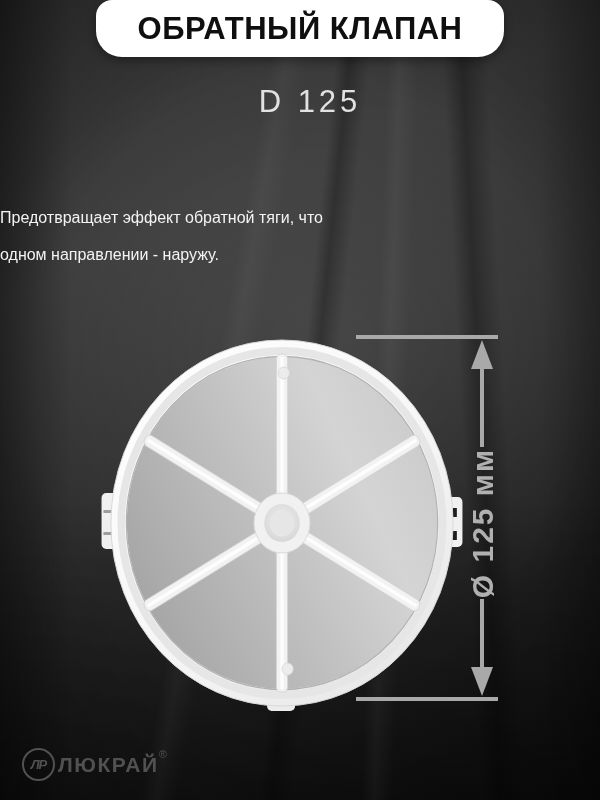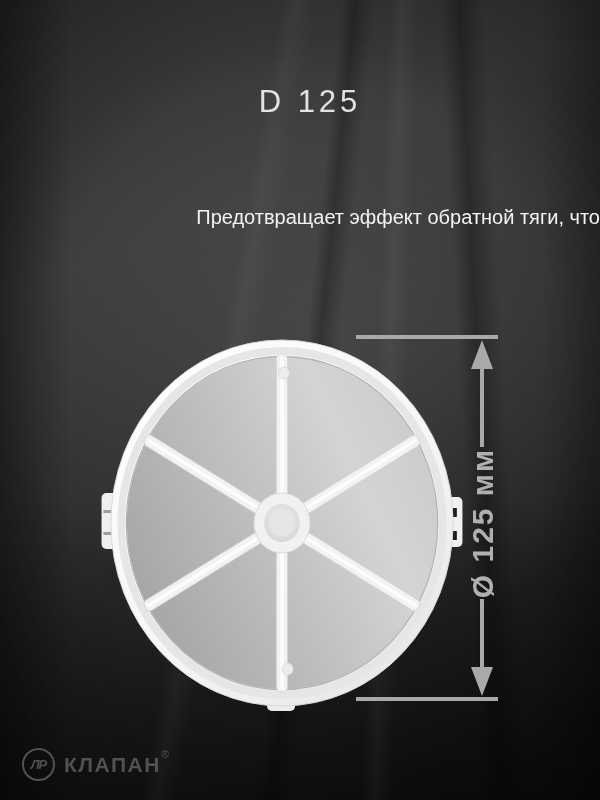--- a/index.html
+++ b/index.html
@@ -30,53 +30,57 @@
   }
   .title-banner h1{
     margin:0;font-size:31px;font-weight:700;letter-spacing:0.5px;
     color:#0f0f0f;white-space:nowrap;
   }
   .subtitle{
     position:absolute;top:84px;left:10px;width:100%;text-align:center;
     font-size:31px;font-weight:400;letter-spacing:4px;color:#e2e2e2;
   }
   .description{
-    position:absolute;top:199px;left:0;width:100%;text-align:right;
-    color:#f3f3f3;font-size:20px;line-height:37px;font-weight:400;
+    position:absolute;top:199px;left:0;width:100%;text-align:left;
+    color:#f3f3f3;font-size:16px;line-height:37px;font-weight:400;
   }
   .description div{white-space:nowrap;}
   .product-svg{position:absolute;left:80px;top:325px;}
   .dim-label{
     font-size:30px;font-weight:700;letter-spacing:2px;fill:#b0b0b0;
     font-family:"Liberation Sans",sans-serif;
   }
   .logo{
-    position:absolute;left:22px;top:748px;display:flex;align-items:center;gap:9px;
+    position:absolute;left:22px;top:748px;display:flex;align-items:center;gap:3px;
     color:#515151;
   }
   .logo-icon{
     width:33px;height:33px;border:2.5px solid #515151;border-radius:50%;
     display:flex;align-items:center;justify-content:center;
     font-size:13px;font-weight:700;font-style:italic;letter-spacing:-1px;
     box-sizing:border-box;
   }
   .logo-word{font-size:21px;font-weight:700;letter-spacing:1.5px;white-space:nowrap;}
   .logo-reg{font-size:11px;vertical-align:super;position:relative;top:-6px;font-weight:400;}
 </style>
 </head>
 <body>
 
 <div class="poster">
   <div class="folds"></div>
 
+  <div class="title-banner">
+    <h1>ОБРАТНЫЙ КЛАПАН</h1>
+  </div>
 
   <div class="subtitle">D 125</div>
 
   <div class="description">
     <div>Предотвращает эффект обратной тяги, что</div>
+    <div>одном направлении - наружу.</div>
   </div>
 
   <svg class="product-svg" width="460" height="390" viewBox="0 0 460 390">
     <defs>
       <linearGradient id="memb" x1="0" y1="0.75" x2="1" y2="0.25">
         <stop offset="0" stop-color="#a3a3a3"></stop>
         <stop offset="0.45" stop-color="#c0c0c0"></stop>
         <stop offset="0.75" stop-color="#d4d4d4"></stop>
         <stop offset="1" stop-color="#cbcbcb"></stop>
       </linearGradient>
@@ -158,15 +162,15 @@
       <polygon points="402,15 391,44 413,44" fill="#a9a9a9"></polygon>
       <rect x="400" y="42" width="4" height="80" fill="#a9a9a9"></rect>
       <rect x="400" y="274" width="4" height="75" fill="#a9a9a9"></rect>
       <polygon points="402,371 391,342 413,342" fill="#a9a9a9"></polygon>
       <text class="dim-label" transform="translate(402,198) rotate(-90)" text-anchor="middle" dy="0.36em">Ø 125 мм</text>
     </g>
   </svg>
 
   <div class="logo">
     <div class="logo-icon">ЛР</div>
-    <div class="logo-word"><span>КЛАПАН</span><span class="logo-reg">®</span></div>
+    <div class="logo-word"><span>ЛЮКРАЙ</span><span class="logo-reg">®</span></div>
   </div>
 </div>
 
 </body></html>

